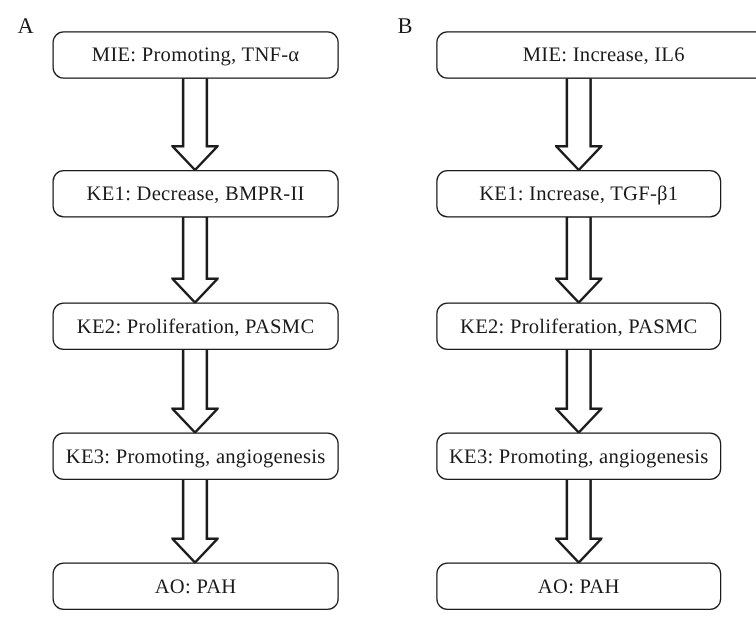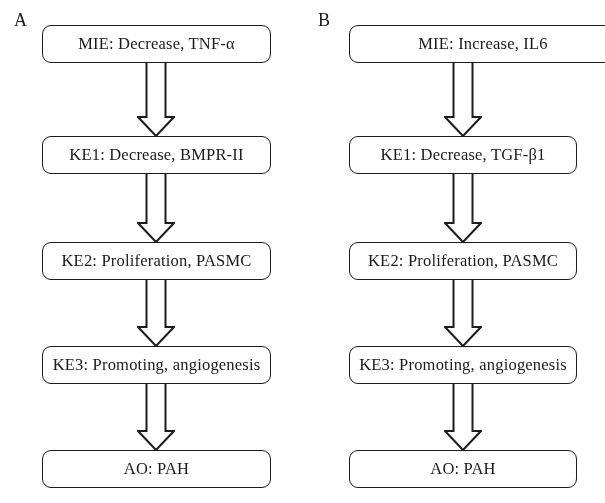--- a/index.html
+++ b/index.html
@@ -49,21 +49,21 @@
   }
 </style>
 </head>
 <body>
 
 <div class="canvas">
 
   <div>
     <div class="panel-label" style="left:14px; top:10px;">A</div>
 
-    <div class="flow-box" style="left:42px; top:25px; width:229px;">MIE: Decrease, TNF-α</div>
+    <div class="flow-box" style="left:42px; top:25px; width:229px;">MIE: Promoting, TNF-α</div>
     <svg class="arrow" width="38" height="75" style="left:137px; top:62px;" viewBox="0 0 38 75">
         <path d="M 9.5 0 L 9.5 55 L 1 55 L 19 74 L 37 55 L 28.5 55 L 28.5 0 Z"></path>
       </svg>
 
     <div class="flow-box" style="left:42px; top:136px; width:229px;">KE1: Decrease, BMPR-II</div>
     <svg class="arrow" width="38" height="70" style="left:137px; top:173px;" viewBox="0 0 38 70">
         <path d="M 9.5 0 L 9.5 50 L 1 50 L 19 69 L 37 50 L 28.5 50 L 28.5 0 Z"></path>
       </svg>
 
     <div class="flow-box" style="left:42px; top:242px; width:229px;">KE2: Proliferation, PASMC</div>
@@ -80,21 +80,21 @@
   </div>
 
   <div>
     <div class="panel-label" style="left:318px; top:10px;">B</div>
 
     <div class="flow-box" style="left:349px; top:25px; width:268px;">MIE: Increase, IL6</div>
     <svg class="arrow" width="38" height="75" style="left:444px; top:62px;" viewBox="0 0 38 75">
         <path d="M 9.5 0 L 9.5 55 L 1 55 L 19 74 L 37 55 L 28.5 55 L 28.5 0 Z"></path>
       </svg>
 
-    <div class="flow-box" style="left:349px; top:136px; width:228px;">KE1: Decrease, TGF-β1</div>
+    <div class="flow-box" style="left:349px; top:136px; width:228px;">KE1: Increase, TGF-β1</div>
     <svg class="arrow" width="38" height="70" style="left:444px; top:173px;" viewBox="0 0 38 70">
         <path d="M 9.5 0 L 9.5 50 L 1 50 L 19 69 L 37 50 L 28.5 50 L 28.5 0 Z"></path>
       </svg>
 
     <div class="flow-box" style="left:349px; top:242px; width:228px;">KE2: Proliferation, PASMC</div>
     <svg class="arrow" width="38" height="68" style="left:444px; top:279px;" viewBox="0 0 38 68">
         <path d="M 9.5 0 L 9.5 48 L 1 48 L 19 67 L 37 48 L 28.5 48 L 28.5 0 Z"></path>
       </svg>
 
     <div class="flow-box" style="left:349px; top:346px; width:228px;">KE3: Promoting, angiogenesis</div>

